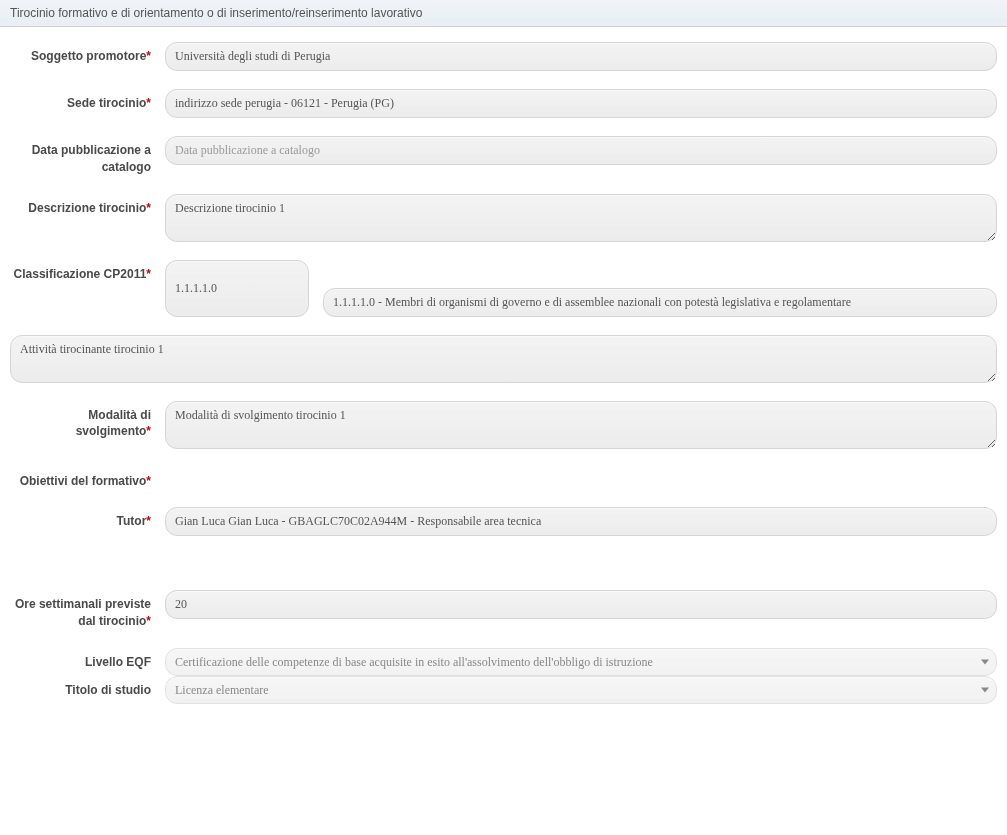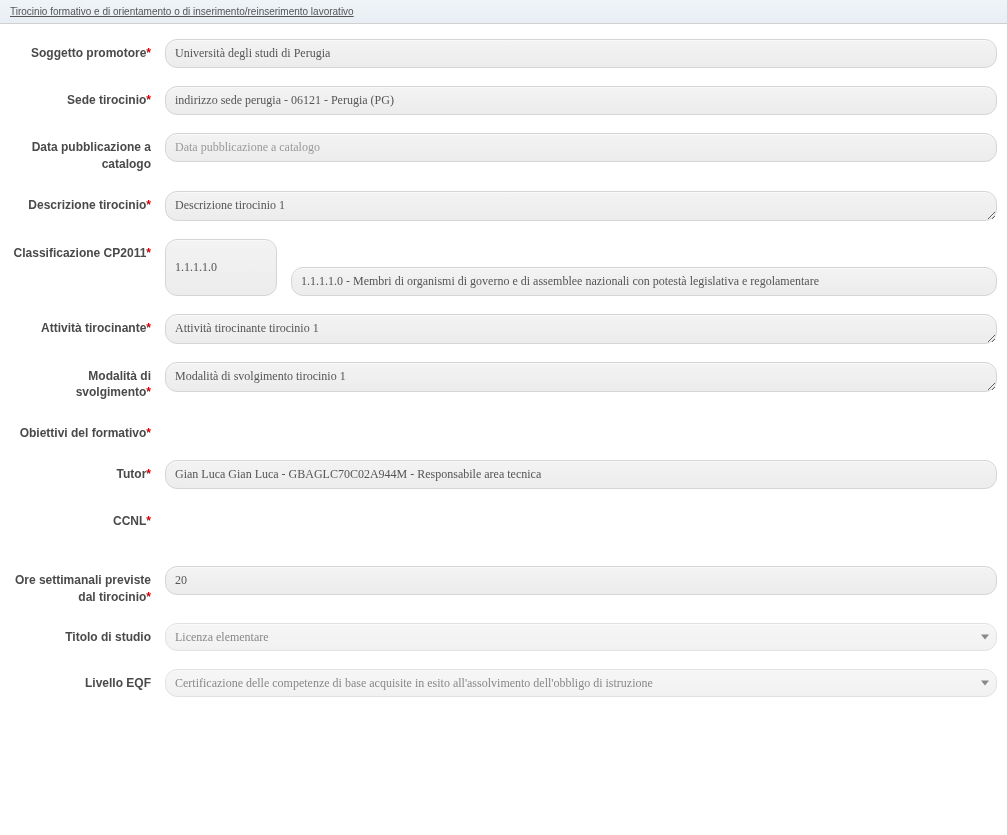--- a/index.html
+++ b/index.html
@@ -11,23 +11,22 @@
       font-family: Arial, Helvetica, sans-serif;
       font-size: 12px;
       color: #4a4a4a;
       background: #ffffff;
       width: 1007px;
     }
     .page-header {
       background: linear-gradient(to bottom, #f0f4f8 0%, #e8eef4 100%);
       border-bottom: 1px solid #d0d0d0;
       padding: 6px 10px;
-      font-size: 10px;
+      font-size: 12px;
       color: #555;
-      text-decoration: underline;
     }
     .form-container {
       padding: 15px 10px 12px 10px;
     }
     .form-row {
       display: flex;
       align-items: flex-start;
       margin-bottom: 18px;
     }
     .form-label {
@@ -65,24 +64,24 @@
     .form-input::placeholder,
     .form-textarea::placeholder {
       color: #9a9a9a;
     }
     .form-textarea {
       resize: both;
       min-height: 30px;
       height: 38px;
     }
     .form-textarea.short {
-      height: 30px;
+      height: 48px;
     }
     .form-input.narrow {
-      width: 112px;
+      width: 144px;
       flex: none;
     }
     .form-input.desc {
       flex: 1;
       margin-top: 28px;
     }
     .form-select {
       appearance: none;
       background-image: linear-gradient(to bottom, #f3f3f3 0%, #ececec 100%);
       position: relative;
@@ -158,23 +157,20 @@
     <div class="form-label">
       <span>Classificazione CP2011</span><span class="required">*</span>
     </div>
     <div class="form-control-wrap">
       <input type="text" class="form-input narrow" readonly="" value="1.1.1.1.0" style="">
       <input type="text" class="form-input desc" readonly="" value="1.1.1.1.0 - Membri di organismi di governo e di assemblee nazionali con potestà legislativa e regolamentare" style="">
     </div>
   </div>
 
   <div class="form-row">
-    <div class="form-label">
-      <span>Attività tirocinante</span><span class="required">*</span>
-    </div>
     <div class="form-control-wrap">
       <textarea class="form-textarea short" readonly="" style="">Attività tirocinante tirocinio 1</textarea>
     </div>
   </div>
 
   <div class="form-row">
     <div class="form-label">
       <span>Modalità di svolgimento</span><span class="required">*</span>
     </div>
     <div class="form-control-wrap">
@@ -191,56 +187,53 @@
   <div class="form-row">
     <div class="form-label">
       <span>Tutor</span><span class="required">*</span>
     </div>
     <div class="form-control-wrap">
       <input type="text" class="form-input" readonly="" value="Gian Luca Gian Luca - GBAGLC70C02A944M - Responsabile area tecnica" style="">
     </div>
   </div>
 
   <div class="form-row">
-    <div class="form-label">
-      <span>CCNL</span><span class="required">*</span>
-    </div>
   </div>
 
   <div class="form-row">
   </div>
 
   <div class="form-row">
     <div class="form-label">
       <span>Ore settimanali previste dal tirocinio</span><span class="required">*</span>
     </div>
     <div class="form-control-wrap">
       <input type="text" class="form-input" readonly="" value="20" style="">
+    </div>
+  </div>
+
+  <div class="form-row" style="margin-bottom:0;">
+    <div class="form-label">
+      <span>Livello EQF</span>
+    </div>
+    <div class="form-control-wrap">
+      <div class="select-wrap">
+        <select class="form-select" disabled="">
+          <option>Certificazione delle competenze di base acquisite in esito all'assolvimento dell'obbligo di istruzione</option>
+        </select>
+      </div>
     </div>
   </div>
 
   <div class="form-row">
     <div class="form-label">
       <span>Titolo di studio</span>
     </div>
     <div class="form-control-wrap">
       <div class="select-wrap">
         <select class="form-select" disabled="">
           <option>Licenza elementare</option>
         </select>
       </div>
     </div>
   </div>
 
-  <div class="form-row" style="margin-bottom:0;">
-    <div class="form-label">
-      <span>Livello EQF</span>
-    </div>
-    <div class="form-control-wrap">
-      <div class="select-wrap">
-        <select class="form-select" disabled="">
-          <option>Certificazione delle competenze di base acquisite in esito all'assolvimento dell'obbligo di istruzione</option>
-        </select>
-      </div>
-    </div>
-  </div>
-
 </div>
 
 </body></html>

